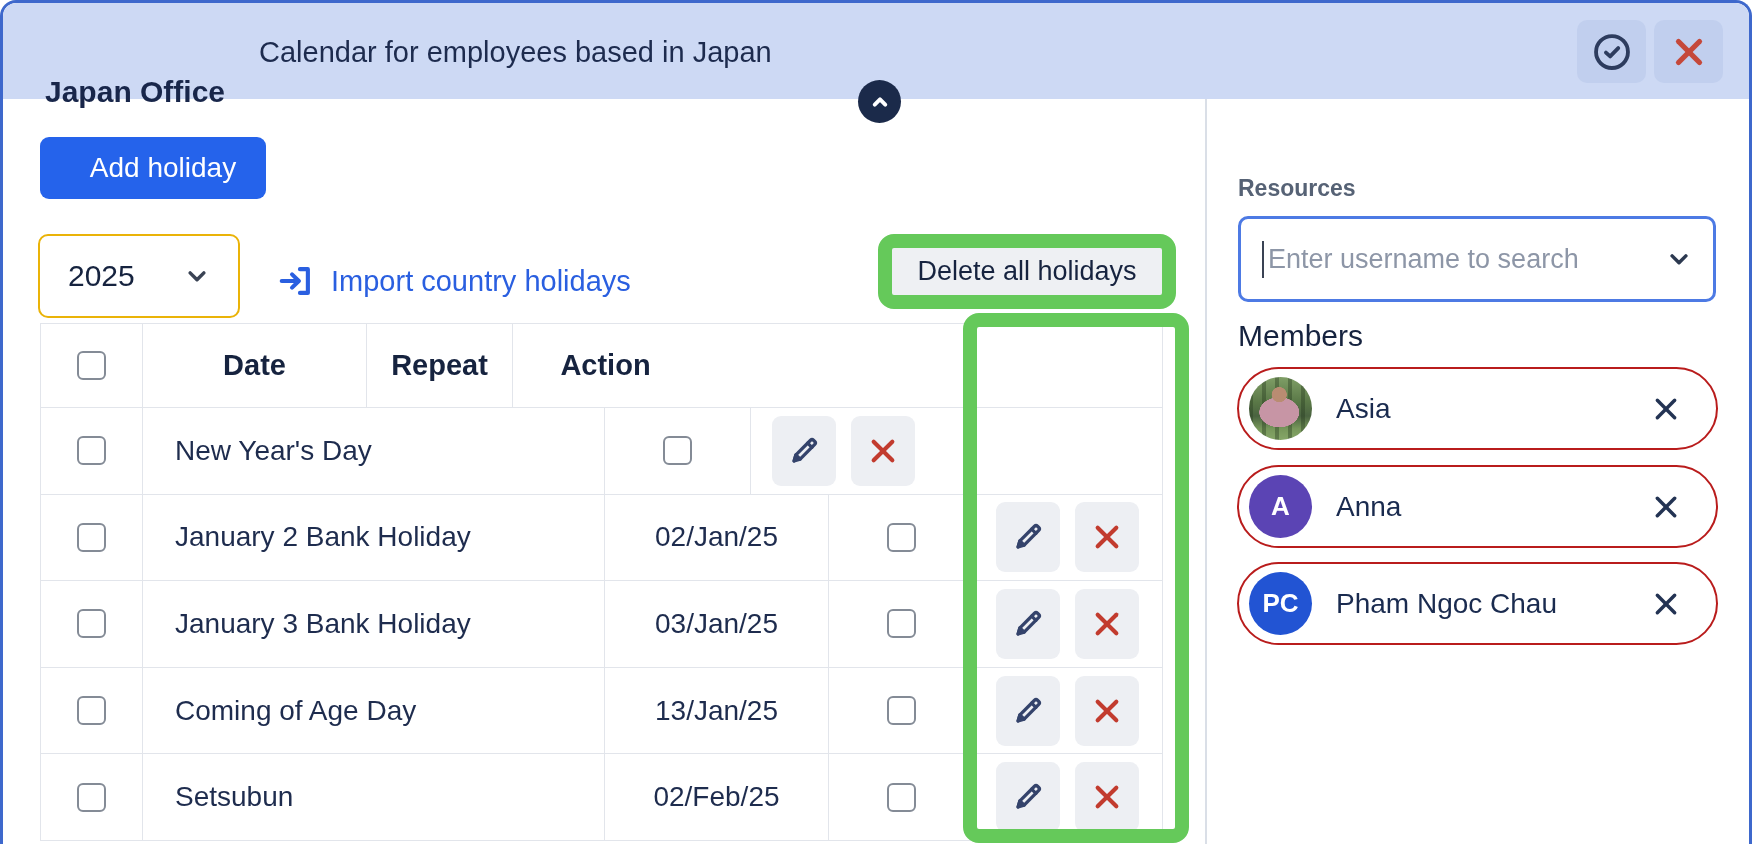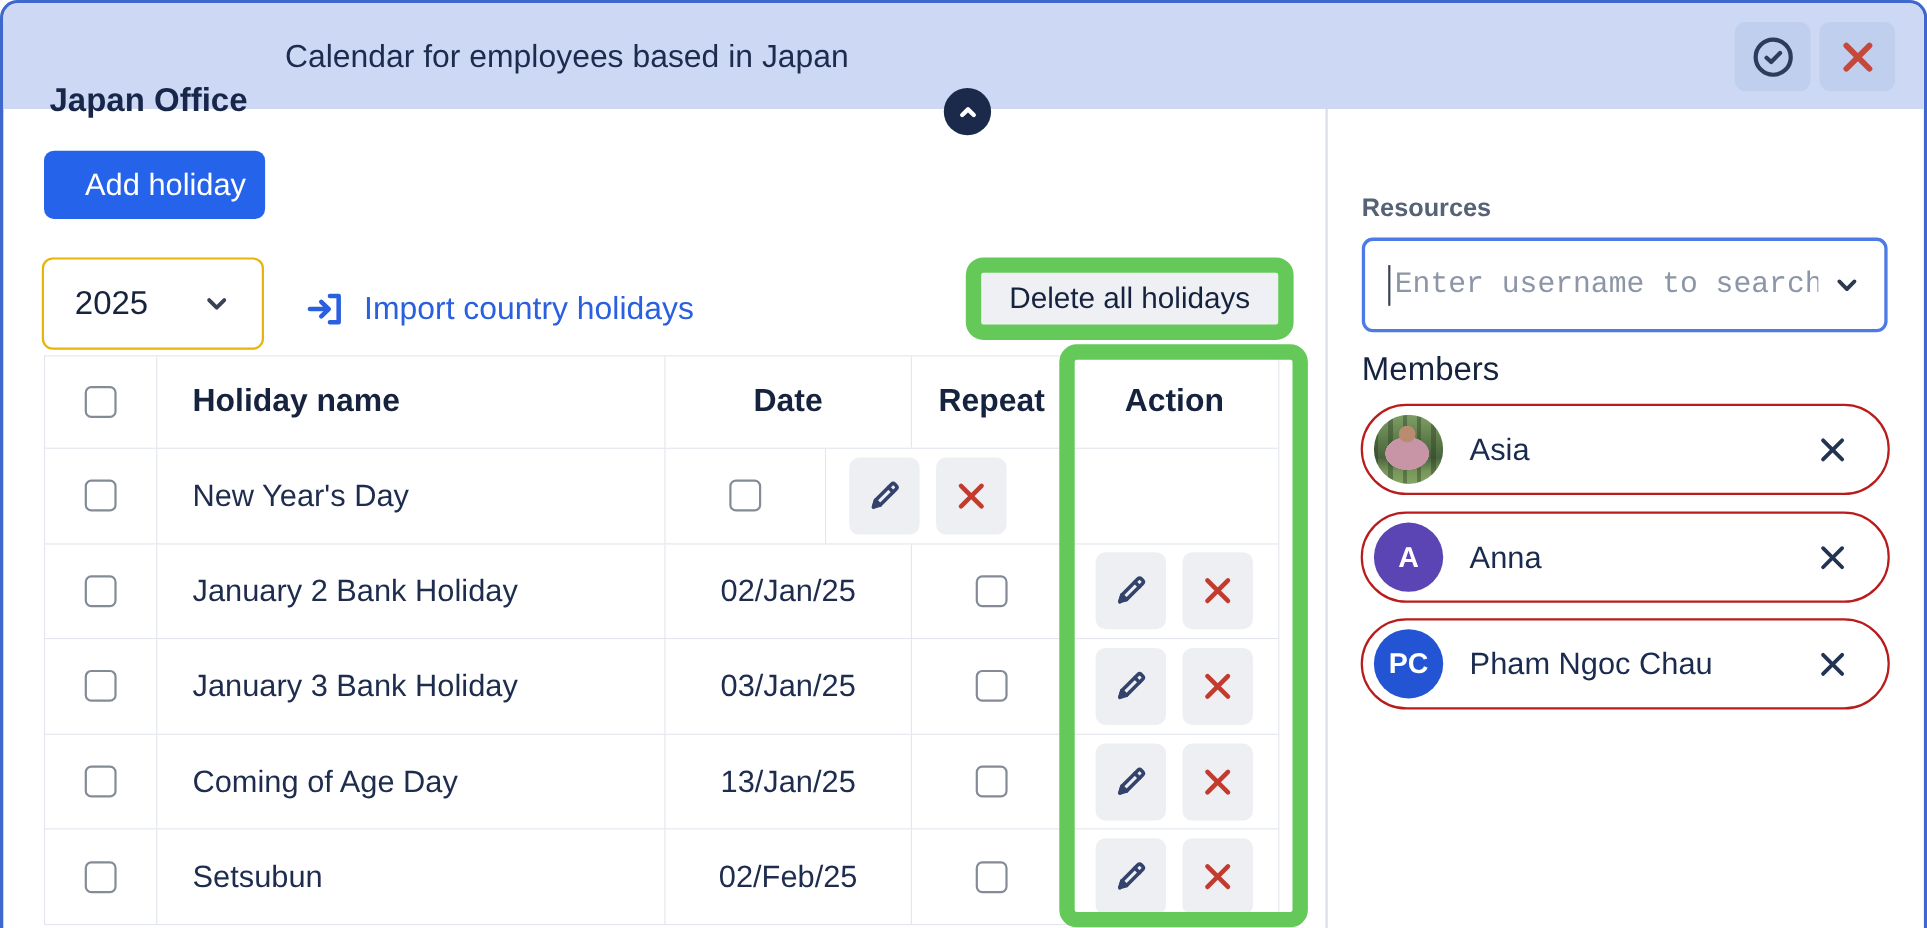--- a/index.html
+++ b/index.html
@@ -30,21 +30,21 @@
   .hdr-btn.confirm { left:1574px; }
   .hdr-btn.close   { left:1651px; }
   
   .collapse-btn {
     position:absolute; left:855px; top:77px; width:43px; height:43px;
     background:#1b2a4a; border:none; border-radius:50%;
     display:flex; align-items:center; justify-content:center; cursor:pointer; z-index:6;
   }
   
   .btn-add {
-    position:absolute; left:37px; top:134px; width:201px; height:62px;
+    position:absolute; left:37px; top:134px; width:226px; height:62px;
     background:#2563eb; color:#fff; font-size:28px; border:none; border-radius:9px;
     display:flex; align-items:center; justify-content:center; cursor:pointer;
     font-family:inherit;
     padding-left:20px;
   }
   .year-select {
     position:absolute; left:35px; top:231px; width:202px; height:84px;
     background:#fff; border:2px solid #eab308; border-radius:10px;
     display:flex; align-items:center; cursor:pointer;
   }
@@ -84,21 +84,21 @@
     width:64px; height:70px; background:#edeff3; border:none; border-radius:9px;
     display:flex; align-items:center; justify-content:center; cursor:pointer;
   }
   
   .hl { position:absolute; border:14px solid #65c95a; border-radius:16px; pointer-events:none; z-index:5; background:transparent; }
   .hl-delete { left:875px; top:231px; width:298px; height:75px; }
   .hl-action { left:960px; top:310px; width:226px; height:530px; }
   
   .side-divider { position:absolute; left:1202px; top:96px; width:2px; height:748px; background:#dadfe7; }
   .res-label { position:absolute; left:1235px; top:172px; font-size:23px; font-weight:bold; color:#566275; }
-  .search-wrap { position:absolute; left:1235px; top:213px; width:478px; height:86px;font-family:Liberation Mono, monospace; }
+  .search-wrap { position:absolute; left:1235px; top:213px; width:478px; height:86px; }
   .search-input {
     width:100%; height:100%; border:3px solid #4d7ae4; border-radius:10px;
     font-family:inherit; font-size:27px; color:#16233f; padding:0 60px 0 27px; outline:none;
     background:#fff;
   }
   .search-input::placeholder { color:#8d96a7; opacity:1; }
   .caret { position:absolute; left:24px; top:25px; width:2px; height:37px; background:#3a4354; }
   .search-chev { position:absolute; right:22px; top:50%; transform:translateY(-50%); display:flex; pointer-events:none; }
   .members-label { position:absolute; left:1235px; top:316px; font-size:30px; color:#16233f; }
   .pill {
@@ -184,21 +184,20 @@
     <span>Import country holidays</span>
   </a>
 
   <button class="btn-delete-all">Delete all holidays</button>
 
   <div class="table">
     <div class="t-row head">
       <div class="c c-cb">
           <div class="cb"></div>
         </div>
-      <div class="c c-name">Holiday name</div>
       <div class="c c-date">Date</div>
       <div class="c c-repeat">Repeat</div>
       <div class="c c-action">Action</div>
     </div>
 
     <div class="t-row data">
       <div class="c c-cb">
           <div class="cb"></div>
         </div>
       <div class="c c-name">New Year's Day</div>

